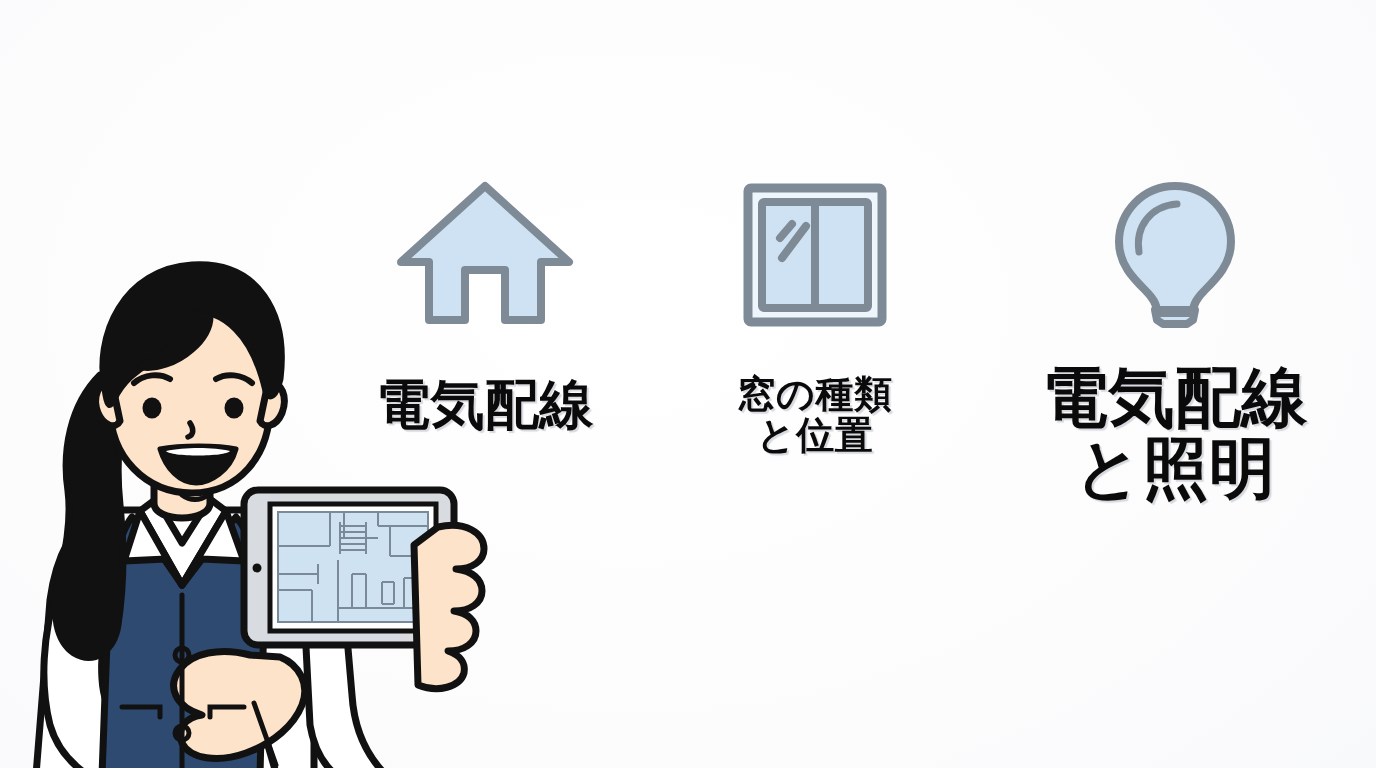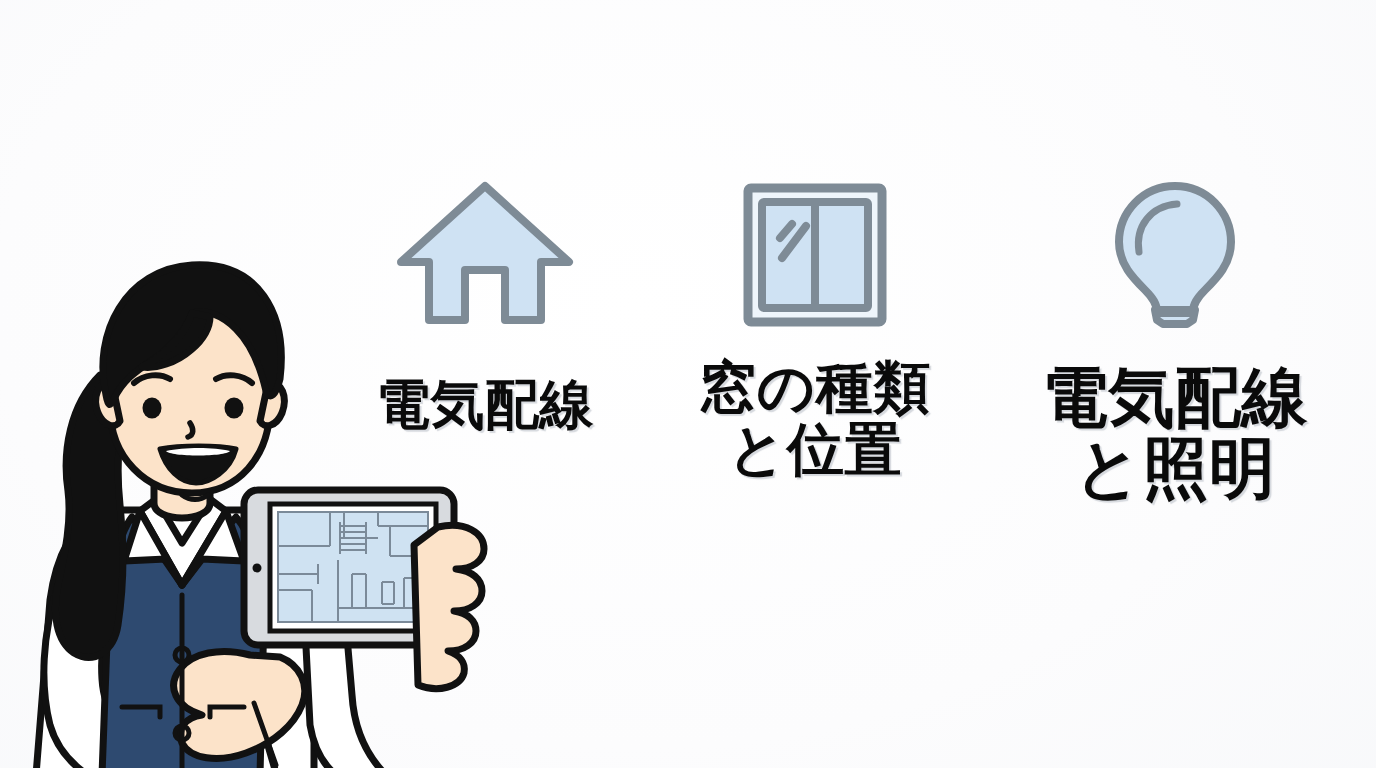--- a/index.html
+++ b/index.html
@@ -61,22 +61,22 @@
     font-size: 54px;
     margin-top: 44px;
   }
 
   #col-window {
     left: 660px;
     top: 180px;
     width: 310px;
   }
   #col-window .label {
-    font-size: 57px;
-    margin-top: 23px;
+    font-size: 38px;
+    margin-top: 40px;
   }
 
   #col-lighting {
     left: 1010px;
     top: 178px;
     width: 330px;
   }
   #col-lighting .label {
     font-size: 66px;
     margin-top: 28px;

